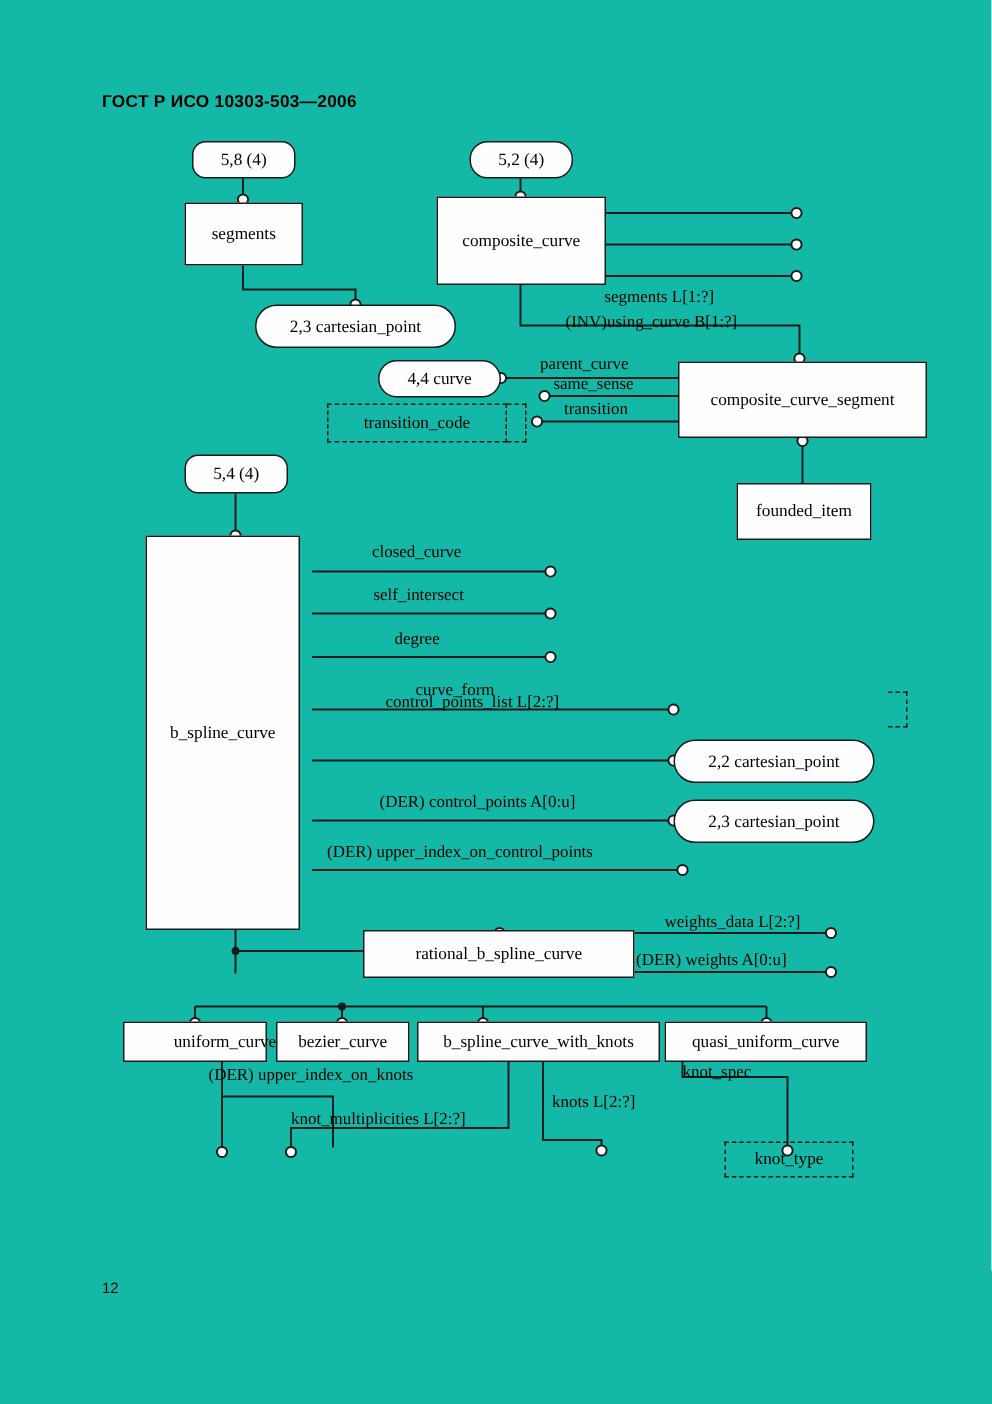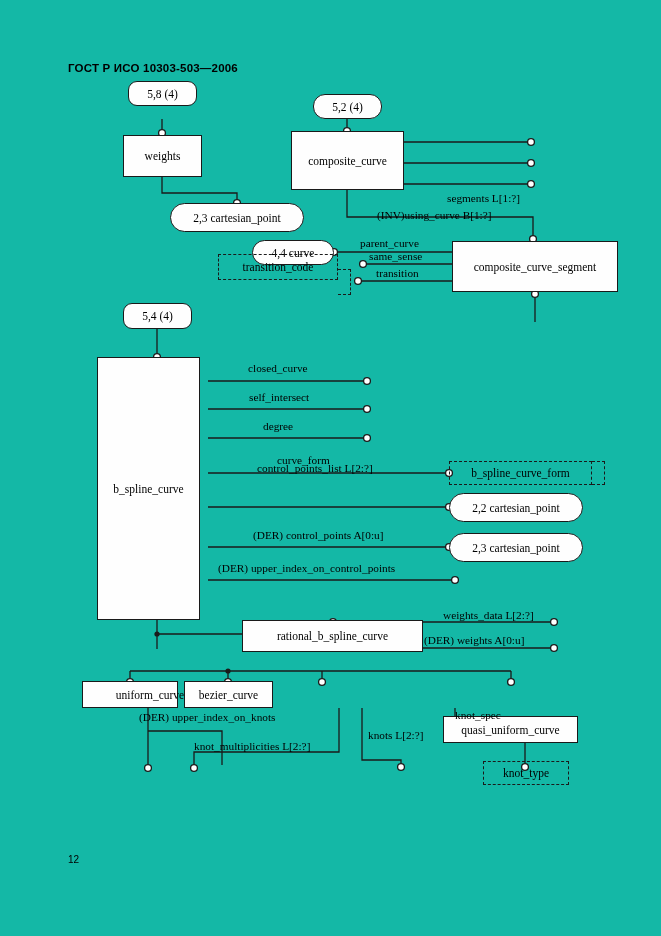--- a/index.html
+++ b/index.html
@@ -223,62 +223,63 @@
       <circle cx="401" cy="767" r="3.4"></circle>
       <circle cx="525" cy="767" r="3.4"></circle>
     </g>
 
     <g fill="#1a1a1a">
       <circle cx="228" cy="671" r="2.6"></circle>
       <circle cx="157" cy="634" r="2.6"></circle>
     </g>
   </svg>
 
-  <div class="node-page-ref" style="left:128px; top:81px; width:69px; height:25px;">5,8 (4)</div>
+  <div class="node-page-ref" style="left:128px; top:94px; width:69px; height:25px;">5,8 (4)</div>
 
   <div class="node-page-ref" style="left:313px; top:94px; width:69px; height:25px;border-radius:12px;">5,2 (4)</div>
 
   <div class="node-page-ref" style="left:123px; top:303px; width:69px; height:26px;">5,4 (4)</div>
 
-  <div class="node-box" style="left:123px; top:135px; width:79px; height:42px;">weights</div>
+  <div class="node-box" style="left:123px; top:135px; width:79px; height:42px;">segments</div>
 
   <div class="node-box" style="left:291px; top:131px; width:113px; height:59px;text-align:center;">composite_curve</div>
 
   <div class="node-box" style="left:452px; top:241px; width:166px; height:51px;">composite_curve_segment</div>
 
+  <div class="node-box" style="left:491px; top:322px; width:90px; height:38px;">founded_item</div>
 
   <div class="node-box" style="left:97px; top:357px; width:103px; height:263px;">b_spline_curve</div>
 
   <div class="node-box" style="left:242px; top:620px; width:181px; height:32px;">rational_b_spline_curve</div>
 
   <div class="node-box" style="left:82px; top:681px; width:96px; height:27px;padding-left:40px;">uniform_curve</div>
 
   <div class="node-box" style="left:184px; top:681px; width:89px; height:27px;">bezier_curve</div>
 
-
-  <div class="node-box" style="left:443px; top:681px; width:135px; height:27px;margin-top:35px;">quasi_uniform_curve</div>
+  <div class="node-box" style="left:278px; top:681px; width:162px; height:27px;">b_spline_curve_with_knots</div>
+
+  <div class="node-box" style="left:443px; top:681px; width:135px; height:27px;">quasi_uniform_curve</div>
 
   <div class="node-oval" style="left:170px; top:203px; width:134px; height:29px;">2,3 cartesian_point</div>
 
   <div class="node-oval" style="left:252px; top:240px; width:82px; height:25px;">4,4 curve</div>
 
   <div class="node-oval" style="left:449px; top:493px; width:134px; height:29px;">2,2 cartesian_point</div>
 
   <div class="node-oval" style="left:449px; top:533px; width:134px; height:29px;">2,3 cartesian_point</div>
 
-  <div class="node-box dashed" style="left:218px; top:254px; width:120px; height:26px;">transition_code</div>
+  <div class="node-box dashed" style="left:218px; top:269px; width:120px; height:26px;">transition_code</div>
   <div class="dash-tail" style="left:338px; top:269px; width:13px; height:26px;"></div>
 
-  <div class="node-box dashed" style="left:449px; top:461px; width:143px; height:24px;">b_spline_curve_form</div>
   <div class="dash-tail" style="left:592px; top:461px; width:13px; height:24px;"></div>
 
 
   <div class="node-box dashed" style="left:483px; top:761px; width:86px; height:24px;">knot_type</div>
 
-  <div class="edge-label" style="left:403px; top:192px;margin-left:44px;">segments L[1:?]</div>
+  <div class="edge-label" style="left:403px; top:192px;">segments L[1:?]</div>
 
   <div class="edge-label" style="left:377px; top:209px;">(INV)using_curve B[1:?]</div>
 
   <div class="edge-label" style="left:360px; top:237px;">parent_curve</div>
 
   <div class="edge-label" style="left:369px; top:250px;">same_sense</div>
 
   <div class="edge-label" style="left:376px; top:267px;">transition</div>
 
   <div class="edge-label" style="left:248px; top:362px;">closed_curve</div>

